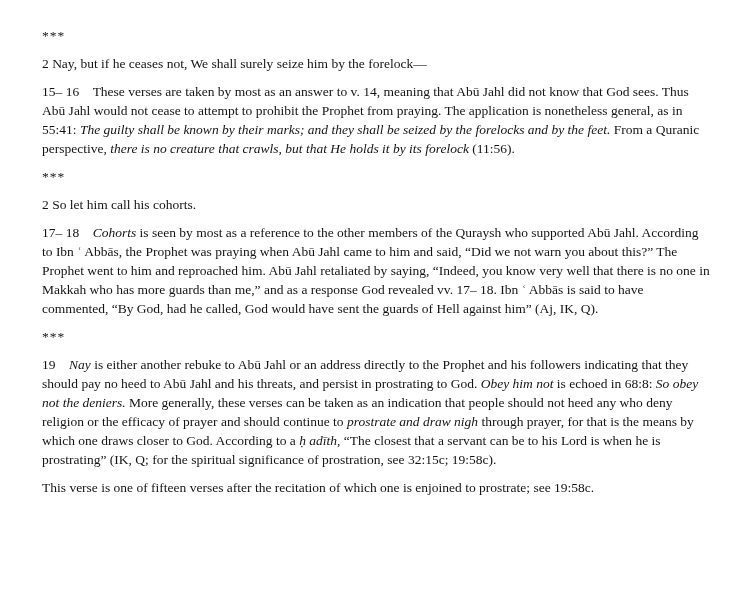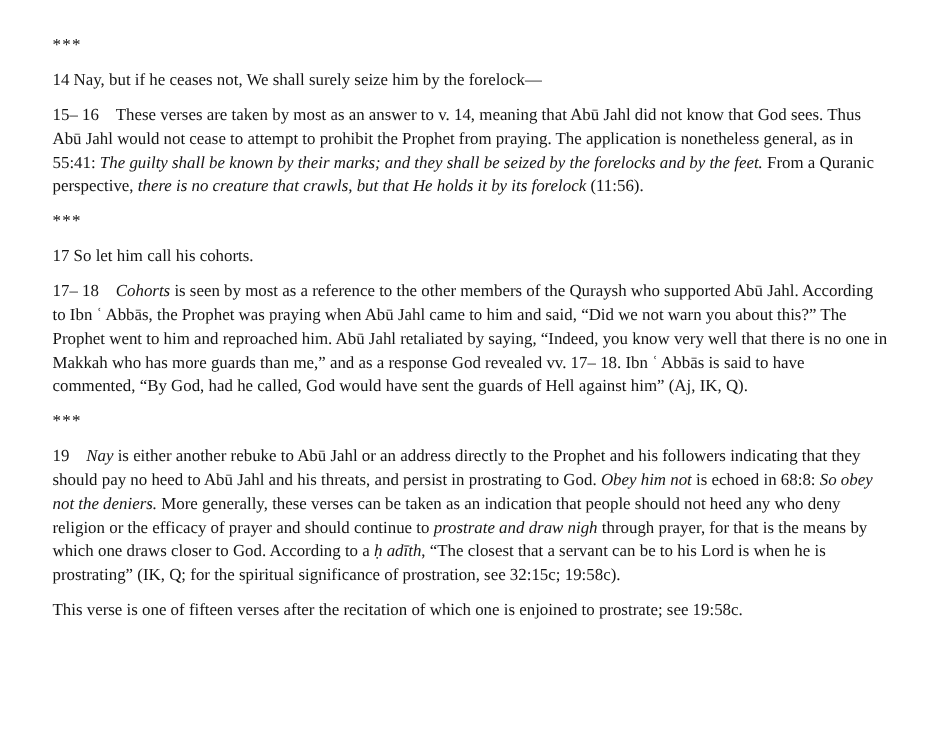--- a/index.html
+++ b/index.html
@@ -35,28 +35,28 @@
   .commentary em, .block em {
   }
 </style>
 </head>
 <body>
 
 <div class="page">
 
   <p class="block sep"><span>***</span></p>
 
-  <p class="block verse"><span>14 Nay, but if he ceases not, We shall surely seize him by the forelock—</span></p>
+  <p class="block verse"><span>2 Nay, but if he ceases not, We shall surely seize him by the forelock—</span></p>
 
 
   <p class="block commentary"><span>15– 16 These verses are taken by most as an answer to v. 14, meaning that Abū Jahl did not know that God sees. Thus Abū Jahl would not cease to attempt to prohibit the Prophet from praying. The application is nonetheless general, as in 55:41: </span><em>The guilty shall be known by their marks; and they shall be seized by the forelocks and by the feet.</em><span> From a Quranic perspective, </span><em>there is no creature that crawls, but that He holds it by its forelock</em><span> (11:56).</span></p>
 
   <p class="block sep"><span>***</span></p>
 
-  <p class="block verse"><span>17 So let him call his cohorts.</span></p>
+  <p class="block verse"><span>2 So let him call his cohorts.</span></p>
 
 
   <p class="block commentary"><span>17– 18 </span><em>Cohorts</em><span> is seen by most as a reference to the other members of the Quraysh who supported Abū Jahl. According to Ibn ʿ Abbās, the Prophet was praying when Abū Jahl came to him and said, “Did we not warn you about this?” The Prophet went to him and reproached him. Abū Jahl retaliated by saying, “Indeed, you know very well that there is no one in Makkah who has more guards than me,” and as a response God revealed vv. 17– 18. Ibn ʿ Abbās is said to have commented, “By God, had he called, God would have sent the guards of Hell against him” (Aj, IK, Q).</span></p>
 
   <p class="block sep"><span>***</span></p>
 
 
   <p class="block commentary"><span>19 </span><em>Nay</em><span> is either another rebuke to Abū Jahl or an address directly to the Prophet and his followers indicating that they should pay no heed to Abū Jahl and his threats, and persist in prostrating to God. </span><em>Obey him not</em><span> is echoed in 68:8: </span><em>So obey not the deniers.</em><span> More generally, these verses can be taken as an indication that people should not heed any who deny religion or the efficacy of prayer and should continue to </span><em>prostrate and draw nigh</em><span> through prayer, for that is the means by which one draws closer to God. According to a </span><em>ḥ adīth</em><span>, “The closest that a servant can be to his Lord is when he is prostrating” (IK, Q; for the spiritual significance of prostration, see 32:15c; 19:58c).</span></p>
 
   <p class="block"><span>This verse is one of fifteen verses after the recitation of which one is enjoined to prostrate; see 19:58c.</span></p>

